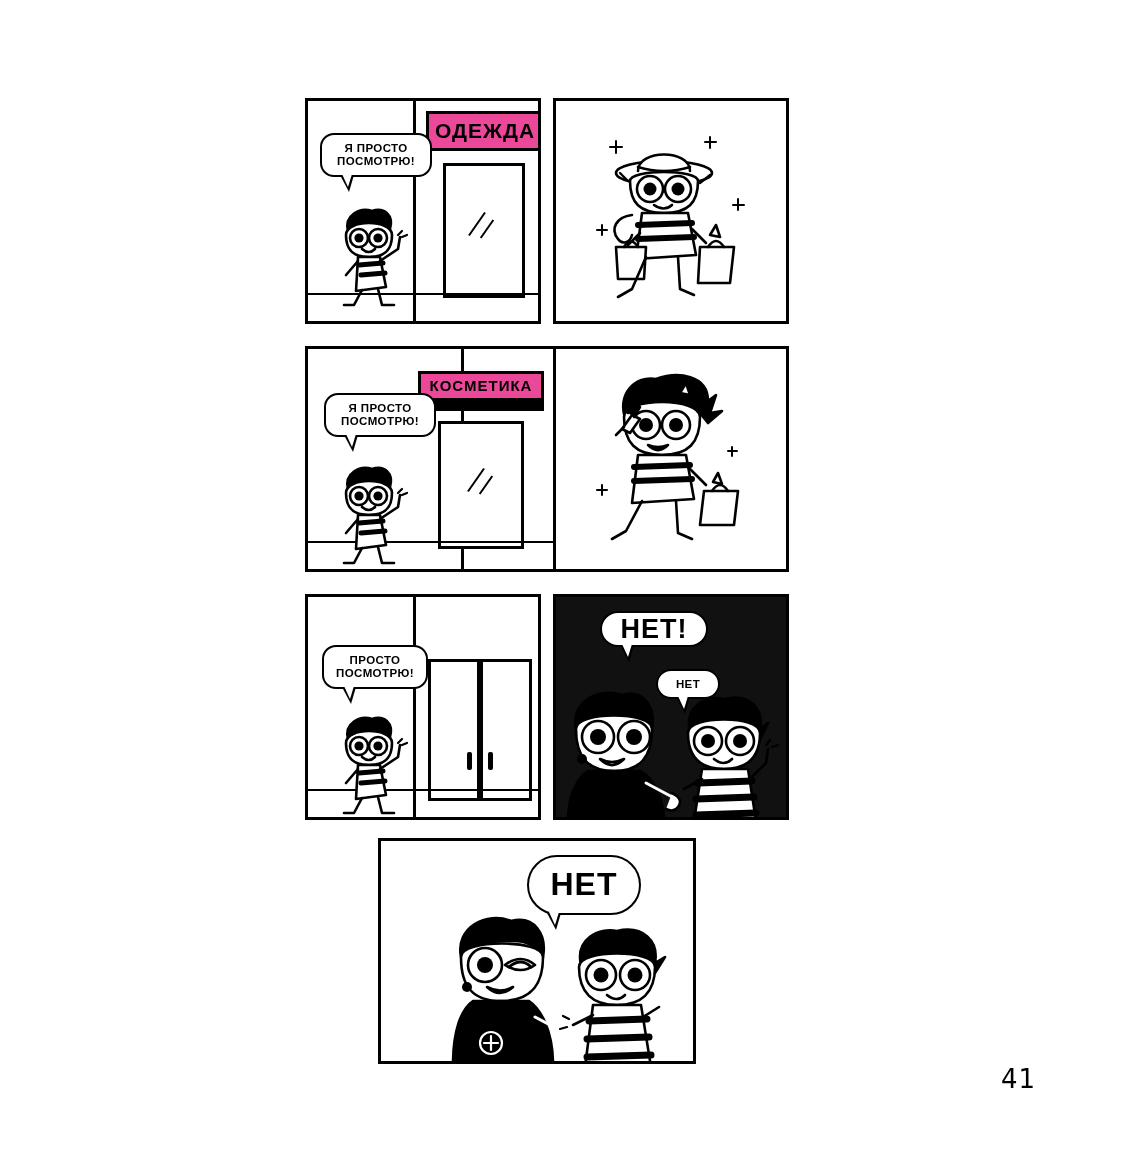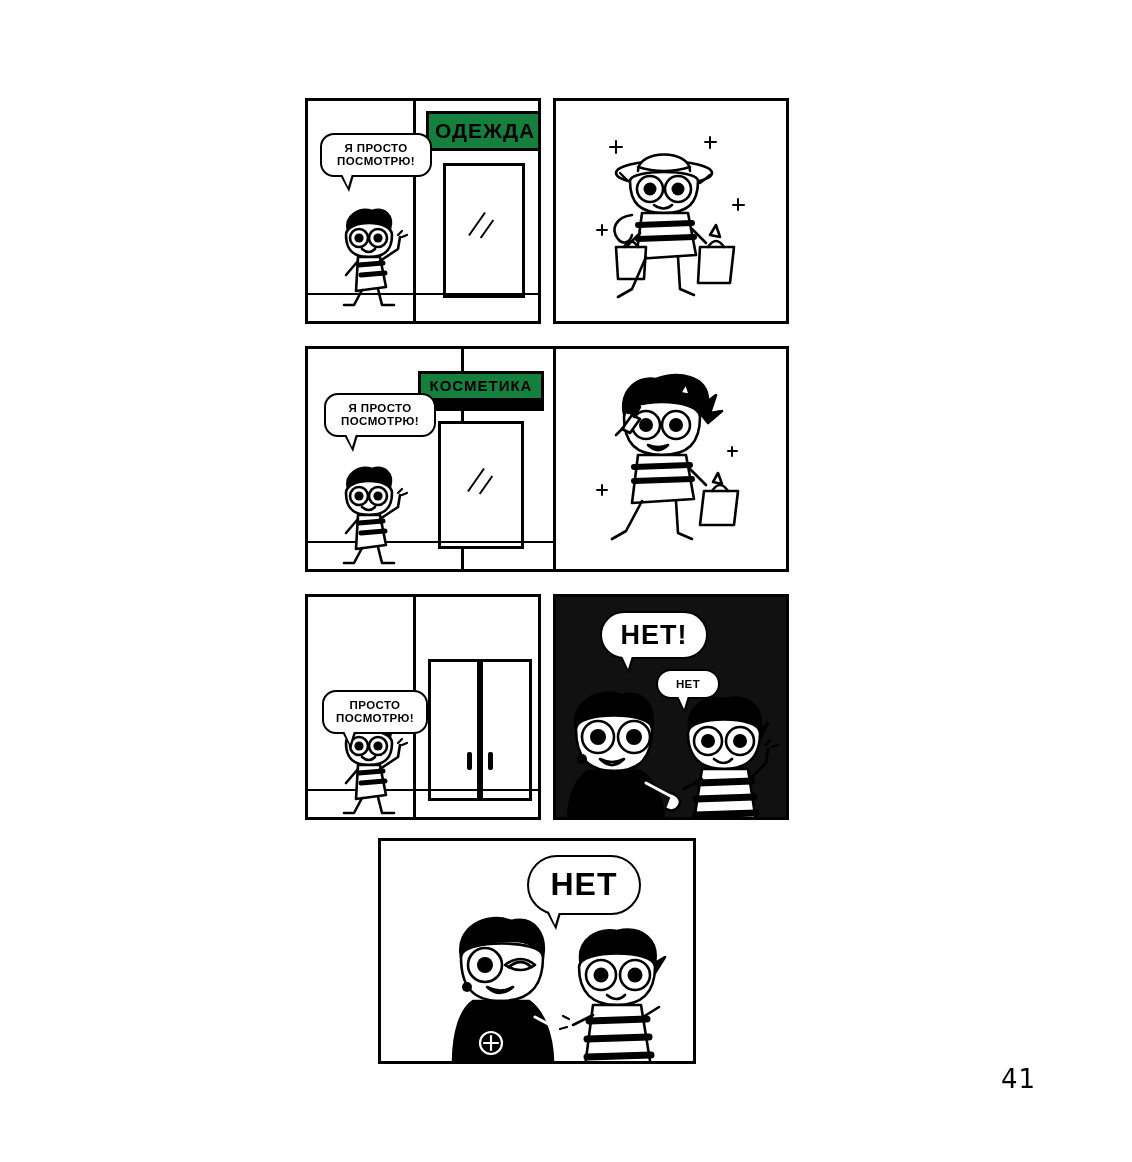--- a/index.html
+++ b/index.html
@@ -45,21 +45,21 @@
     position: absolute;
     right: 0; top: 0;
     width: 125px; height: 100%;
     border-left: 3px solid #000;
     box-sizing: border-box;
   }
   .sign {
     position: absolute;
     box-sizing: border-box;
     border: 3px solid #000;
-    background: #15803d;
+    background: #ec4899;
     display: flex;
     align-items: center;
     justify-content: center;
     font-weight: bold;
     letter-spacing: 1px;
     text-align: center;
     line-height: 1.05;
   }
   #sign-clothes {
     left: 118px; top: 10px; width: 118px; height: 40px;
@@ -333,21 +333,21 @@
   <div class="panel" id="panel-5">
     <div class="store-wall"></div>
     <div class="door" style="left:120px; top:62px; width:52px; height:142px;">
       <div class="door-handle" style="right:5px; top:90px;"></div>
     </div>
     <div class="door" style="left:172px; top:62px; width:52px; height:142px;">
       <div class="door-handle" style="left:5px; top:90px;"></div>
     </div>
     <div class="floor-line"></div>
 
-    <div class="bubble bubble-sm tail-dl" style="left:14px; top:48px; width:106px; height:44px;margin-top:45px;">ПРОСТО ПОСМОТРЮ!</div>
+    <div class="bubble bubble-sm tail-dl" style="left:14px; top:48px; width:106px; height:44px;">ПРОСТО ПОСМОТРЮ!</div>
 
     <div class="figure" style="left:20px; top:116px;">
       <svg width="92" height="104" viewBox="0 0 92 104">
         <g fill="none" stroke="#000" stroke-width="2.6" stroke-linecap="round" stroke-linejoin="round">
           <path d="M20 26 C16 10 32 2 44 6 C56 2 66 10 62 24 L58 18 L54 26 L48 16 L42 26 L36 16 L30 26 L24 18 Z" fill="#000" stroke="#000"></path>
           <path d="M18 30 C18 14 64 14 64 30 C64 46 56 52 41 52 C26 52 18 46 18 30 Z" fill="#fff"></path>
           <circle cx="31" cy="33" r="9" fill="#fff"></circle>
           <circle cx="50" cy="33" r="9" fill="#fff"></circle>
           <circle cx="31" cy="33" r="4.6" fill="#000" stroke="none"></circle>
           <circle cx="50" cy="33" r="4.6" fill="#000" stroke="none"></circle>
@@ -359,21 +359,21 @@
           <path d="M70 30 l4 -4 M74 32 l5 -2" stroke-width="2.2"></path>
           <path d="M30 56 L18 70"></path>
           <path d="M34 85 L26 100 L16 100"></path>
           <path d="M50 84 L54 100 L66 100"></path>
         </g>
       </svg>
     </div>
   </div>
 
   <div class="panel dark" id="panel-6">
-    <div class="bubble bubble-lg tail-dl" style="left:44px; top:14px; width:108px; height:48px; border-radius:26px;">НЕТ!</div>
+    <div class="bubble bubble-lg tail-dl" style="left:44px; top:14px; width:108px; height:36px; border-radius:26px;">НЕТ!</div>
     <div class="bubble bubble-sm tail-dl" style="left:100px; top:72px; width:64px; height:30px; border-radius:15px;">НЕТ</div>
 
     <div class="figure" style="left:4px; top:88px;">
       <svg width="130" height="136" viewBox="0 0 130 136">
         <g fill="none" stroke="#000" stroke-width="2.6" stroke-linecap="round" stroke-linejoin="round">
           <path d="M16 44 C10 16 40 2 62 10 C84 4 96 22 92 44 C86 34 78 30 66 30 C48 30 28 32 16 44 Z" fill="#000" stroke="#000"></path>
           <path d="M16 44 C16 26 92 26 92 44 C92 72 80 86 54 86 C28 86 16 72 16 44 Z" fill="#fff"></path>
           <circle cx="38" cy="52" r="16" fill="#fff"></circle>
           <circle cx="74" cy="52" r="16" fill="#fff"></circle>
           <circle cx="38" cy="52" r="8" fill="#000" stroke="none"></circle>

